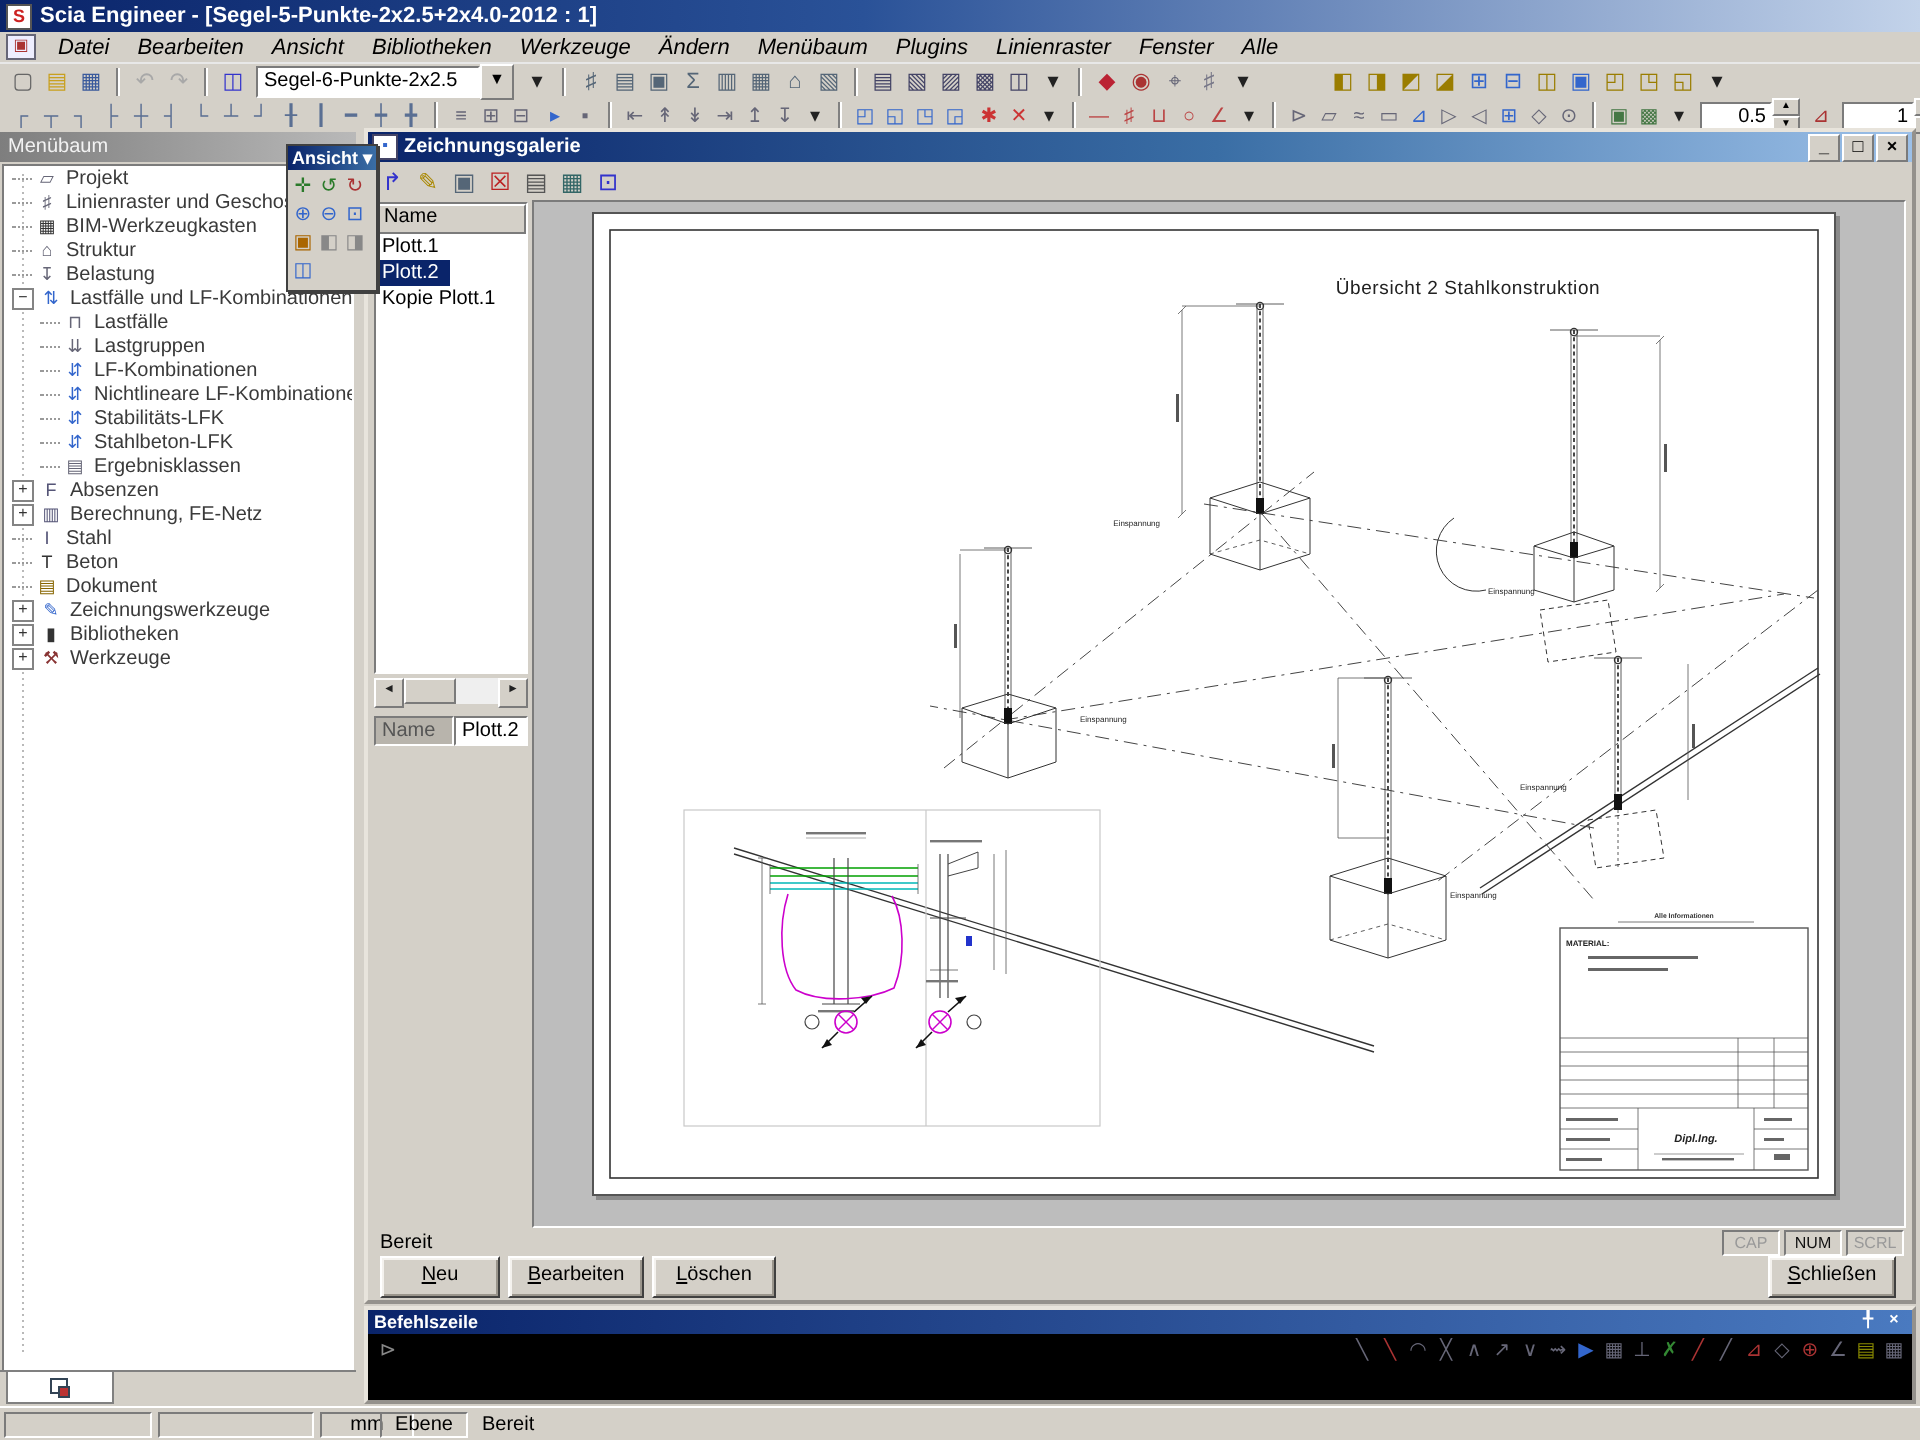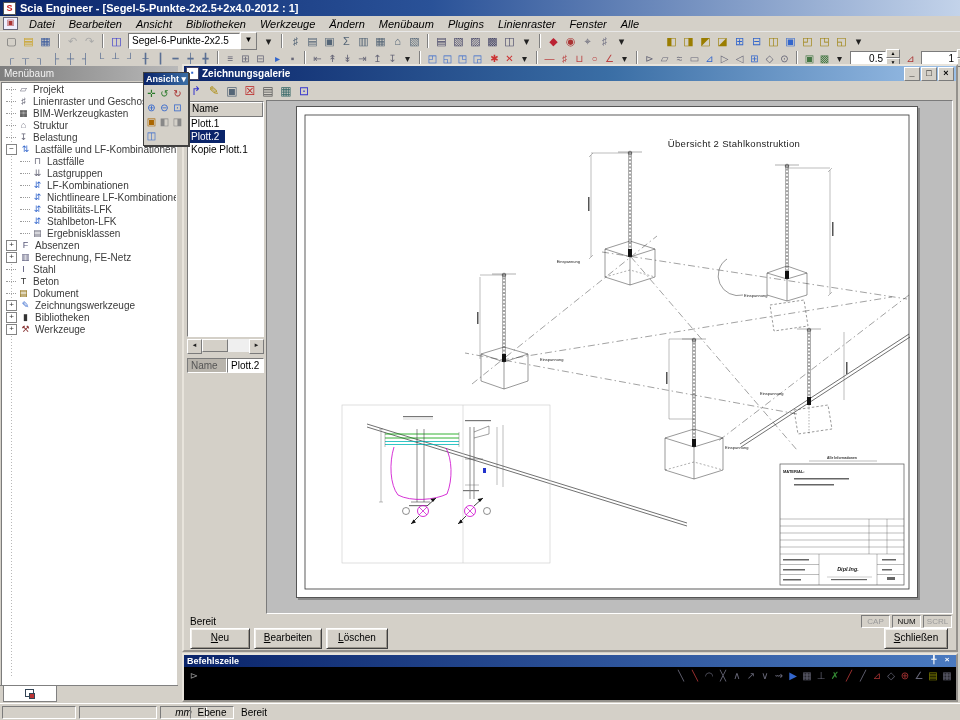--- a/index.html
+++ b/index.html
@@ -704,18 +704,18 @@
           <span class="tbi" style="color: rgb(102, 102, 119);">∠</span>
           <span class="tbi" style="color: rgb(136, 136, 0);">▤</span>
           <span class="tbi" style="color: rgb(102, 102, 119);">▦</span>
         </span>
     </div>
   </div>
 
   <div id="statusbar">
     <span class="scell" style="left:2px;width:74px;"></span>
     <span class="scell" style="left:79px;width:78px;"></span>
-    <span class="scell" style="left:160px;width:47px;font-style:italic;">mm</span>
+    <span class="scell" style="left:160px;width:47px;">mm</span>
     <span class="scell" style="left:190px;width:44px;">Ebene XY</span>
     <span style="position:absolute;left:241px;top:3px;">Bereit</span>
   </div>
 
 </div>
 
 </body></html>

